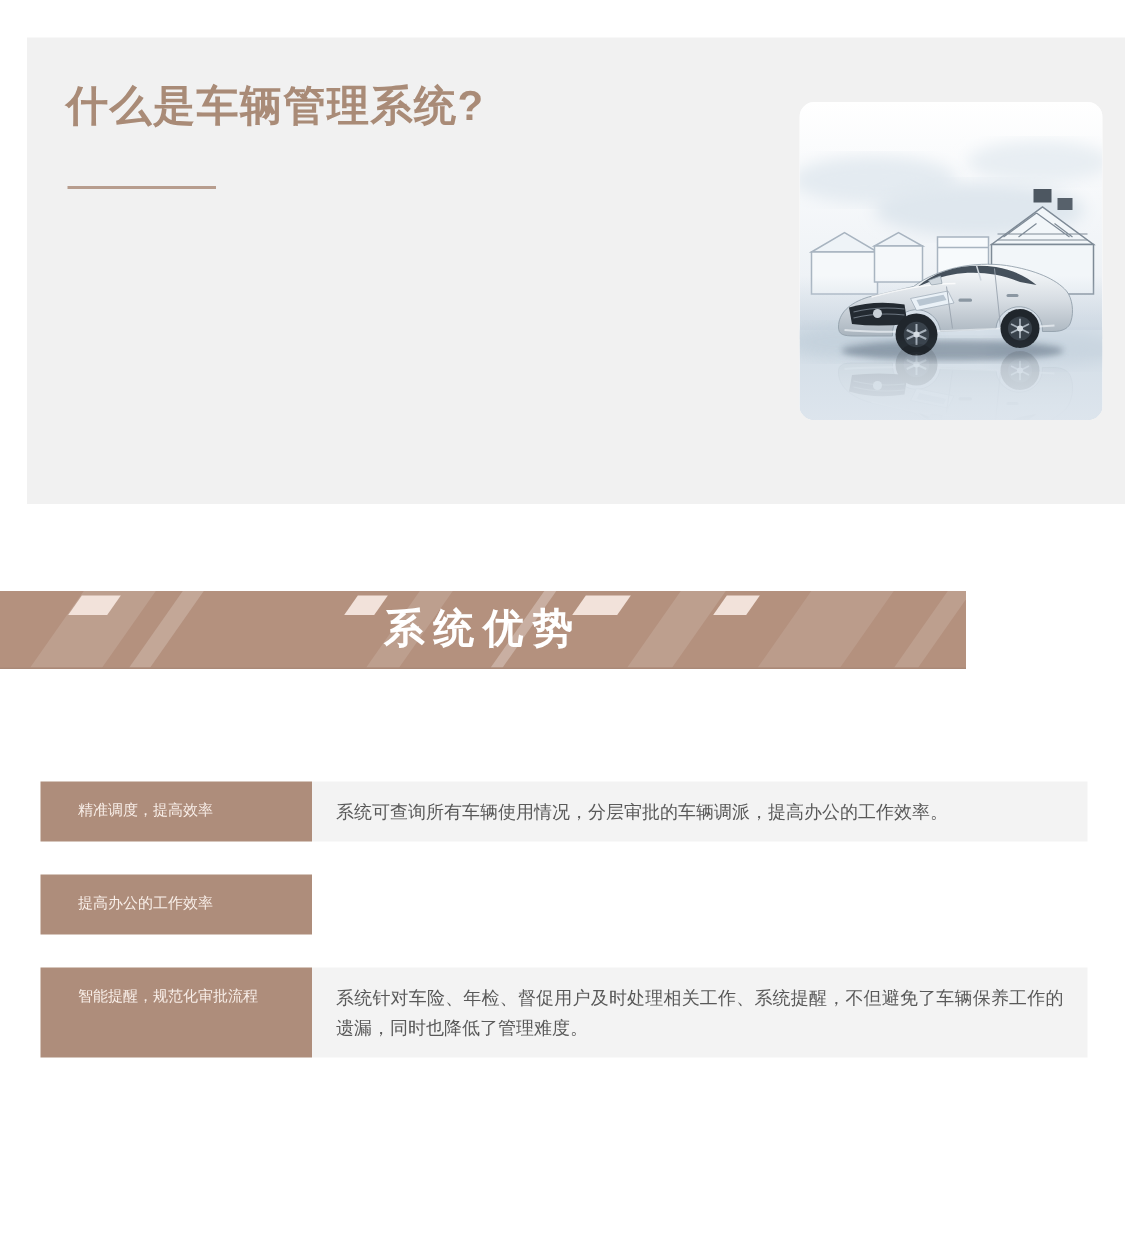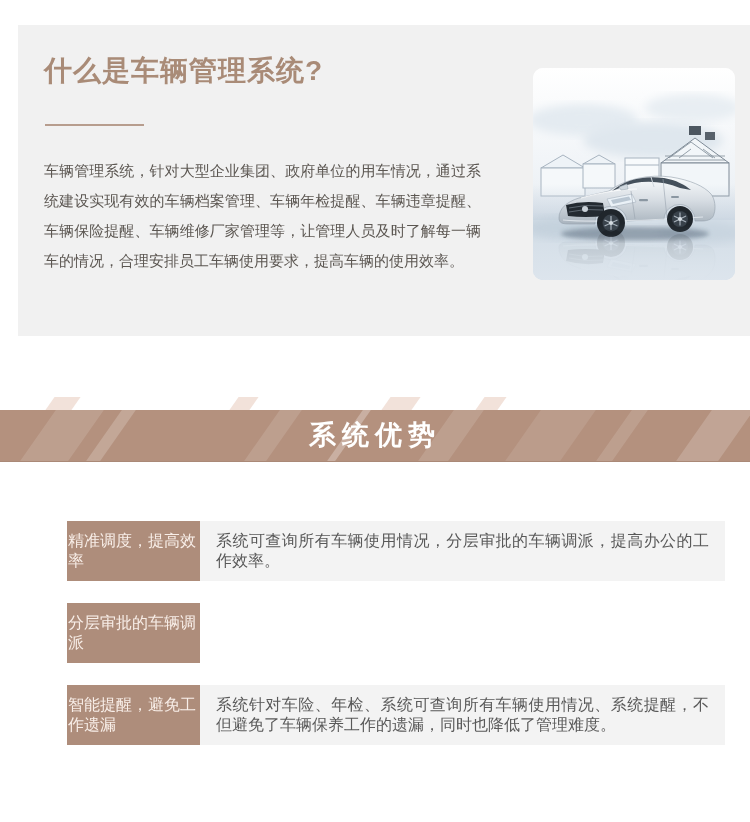--- a/index.html
+++ b/index.html
@@ -26,21 +26,21 @@
     font-size:15px;line-height:30px;color:var(--body-text,#5c5752);
     text-align:justify;
   }
   .car-card{
     position:absolute;left:515px;top:43px;width:202px;height:212px;margin:0;
     border-radius:10px;overflow:hidden;background:#fdfdfe;
   }
   .car-card svg{display:block;}
   
   .banner{
-    position:absolute;left:0;top:410px;width:750px;height:51px;
+    position:absolute;left:0;top:394px;width:644px;height:51px;
     background:var(--banner-brown,#b4917e);overflow:hidden;
     border-bottom:1px solid rgba(0,0,0,.05);
   }
   .banner-title{
     position:relative;z-index:2;margin:0;text-align:center;
     line-height:51px;font-size:27px;font-weight:800;letter-spacing:6px;
     color:var(--banner-text,#ffffff);
   }
   .streak{
     position:absolute;top:0;height:51px;
@@ -64,36 +64,35 @@
   .pale-streak.p4{left:480px;width:22px;}
   
   .advantages{
     position:absolute;left:27px;top:521px;width:698px;
     display:flex;flex-direction:column;gap:22px;
   }
   .adv-row{display:flex;align-items:stretch;}
   .adv-label{
     flex:0 0 131px;background:var(--accent-brown,#ae8d7b);
     color:var(--label-text,#f8eee8);
-    font-size:16px;line-height:20px;padding:10px 1px;margin-left:40px;
+    font-size:10px;line-height:20px;padding:10px 25px;
   }
   .adv-desc{
     flex:1;background:var(--desc-gray,#f3f3f3);
     color:var(--desc-text,#595959);
-    font-size:16px;line-height:20px;padding:10px 16px;
+    font-size:12px;line-height:20px;padding:10px 16px;
     text-align:justify;
   }
 </style>
 </head>
 <body>
 
 <section class="intro-panel">
   <h1 class="intro-title">什么是车辆管理系统?</h1>
   <div class="title-divider"></div>
-  <p class="intro-paragraph">车辆管理系统，针对大型企业集团、政府单位的用车情况，通过系统建设实现有效的车辆档案管理、车辆年检提醒、车辆违章提醒、车辆保险提醒、车辆维修厂家管理等，让管理人员及时了解每一辆车的情况，合理安排员工车辆使用要求，提高车辆的使用效率。</p>
 
   <figure class="car-card">
     <svg width="202" height="212" viewBox="0 0 202 212" xmlns="http://www.w3.org/2000/svg">
       <defs>
         <linearGradient id="sky" x1="0" y1="0" x2="0" y2="1">
           <stop offset="0" stop-color="#ffffff"></stop>
           <stop offset=".55" stop-color="#eef2f6"></stop>
           <stop offset="1" stop-color="#dce4ec"></stop>
         </linearGradient>
         <linearGradient id="bodyG" x1="0" y1="0" x2="0" y2="1">
@@ -198,19 +197,19 @@
   <div class="streak s8"></div>
   <h2 class="banner-title">系统优势</h2>
 </div>
 
 <div class="advantages">
   <div class="adv-row">
     <div class="adv-label">精准调度，提高效率</div>
     <div class="adv-desc">系统可查询所有车辆使用情况，分层审批的车辆调派，提高办公的工作效率。</div>
   </div>
   <div class="adv-row">
-    <div class="adv-label">分层审批的车辆调派</div>
+    <div class="adv-label">提高办公的工作效率</div>
   </div>
   <div class="adv-row">
-    <div class="adv-label">智能提醒，避免工作遗漏</div>
-    <div class="adv-desc">系统针对车险、年检、系统可查询所有车辆使用情况、系统提醒，不但避免了车辆保养工作的遗漏，同时也降低了管理难度。</div>
+    <div class="adv-label">智能提醒，规范化审批流程</div>
+    <div class="adv-desc">系统针对车险、年检、督促用户及时处理相关工作、系统提醒，不但避免了车辆保养工作的遗漏，同时也降低了管理难度。</div>
   </div>
 </div>
 
 </body></html>

